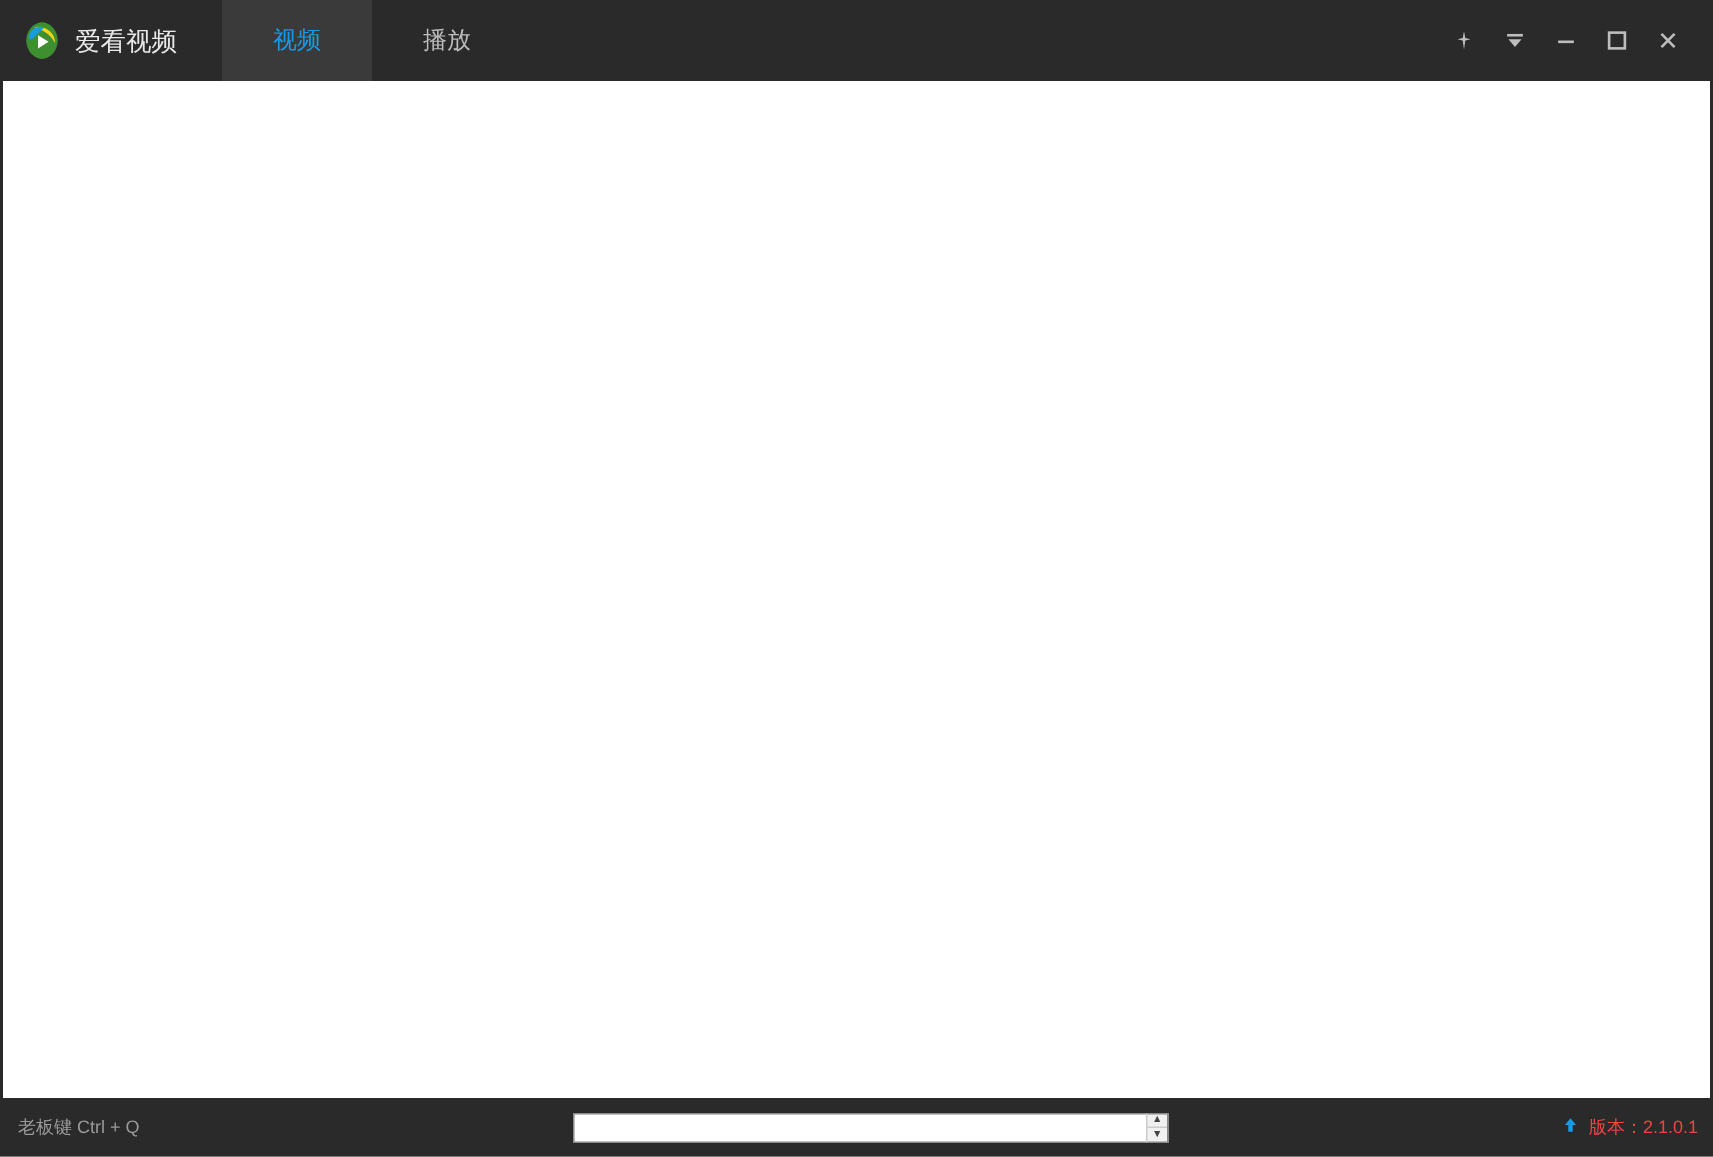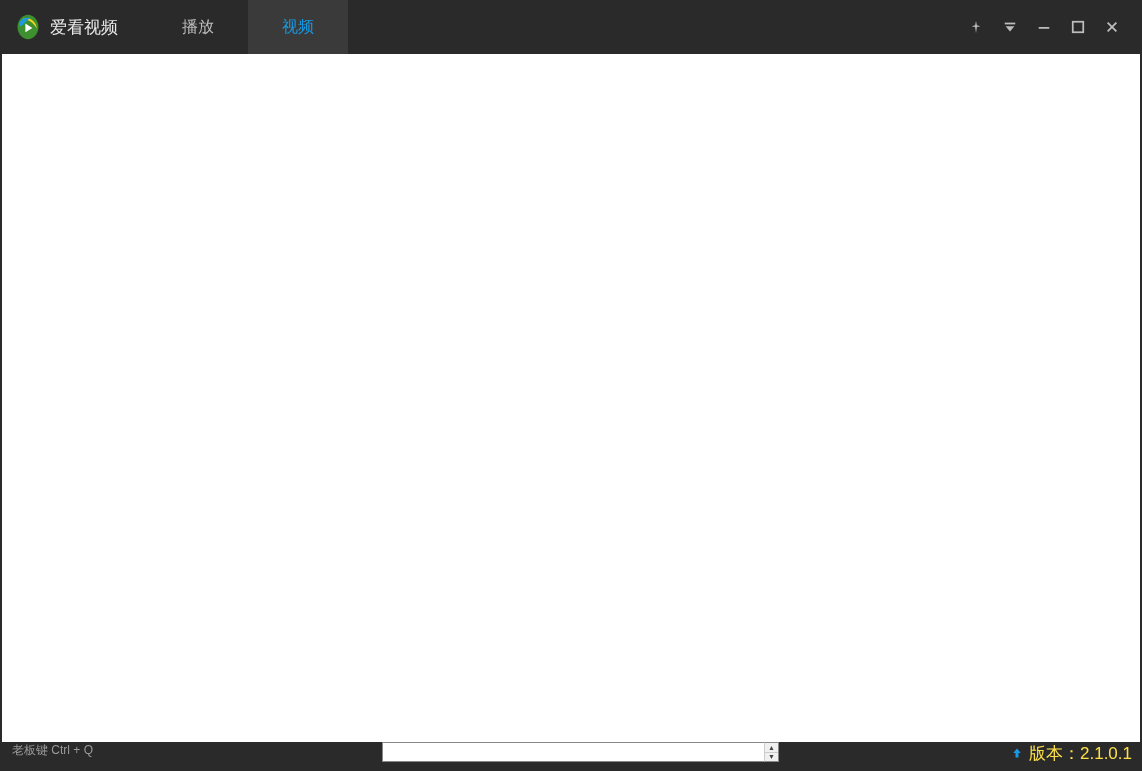--- a/index.html
+++ b/index.html
@@ -69,24 +69,24 @@
       cursor: pointer;
       color: #bdbdbd;
     }
     .win-btn svg { display: block; }
     .content {
       flex: 1;
       background: #fff;
       margin: 0 2px;
     }
     .statusbar {
-      height: 29px;
+      height: 39px;
       background: #2a2a2a;
       display: flex;
-      align-items: flex-start;
+      align-items: center;
       padding: 0 10px 0 12px;
       gap: 10px;
     }
     .status-left {
       color: #9a9a9a;
       font-size: 12px;
       white-space: nowrap;
       width: 360px;
     }
     .status-input-wrap {
@@ -123,46 +123,46 @@
       color: #444;
     }
     .spin-btn:first-child { border-bottom: 1px solid #ccc; }
     .status-right {
       margin-left: auto;
       display: flex;
       align-items: center;
       gap: 6px;
     }
     .version-label {
-      color: #fde047;
-      font-size: 17px;
+      color: #ef4444;
+      font-size: 12px;
     }
     .upload-icon { color: #189ae6; }
   </style>
 </head>
 <body>
 
 <div class="titlebar">
   <div class="logo-wrap">
     <span class="logo-icon">
       <svg viewBox="0 0 32 32" width="28" height="28">
         <path d="M16 2 C22 2 28 8 28 16 C28 24 22 30 16 30 C10 30 4 24 4 16 C4 8 10 2 16 2 Z" fill="#3d8f2f"></path>
         <path d="M10 6 C18 4 26 10 26 18 C22 10 16 8 10 6 Z" fill="#f5d31a"></path>
         <path d="M6 14 C6 8 12 4 18 6 C12 10 8 18 6 14 Z" fill="#1a9be0"></path>
         <polygon points="13,12 13,22 21,17" fill="#ffffff"></polygon>
       </svg>
     </span>
     <span class="app-title">爱看视频</span>
   </div>
   <div class="tabs">
+    <div class="tab active">
+      <span>视频</span>
+    </div>
     <div class="tab">
       <span>播放</span>
-    </div>
-    <div class="tab active">
-      <span>视频</span>
     </div>
   </div>
   <div class="spacer"></div>
   <div class="win-controls">
     <div class="win-btn">
       <svg width="14" height="14" viewBox="0 0 16 16">
           <path d="M8 1 L9 6 L13 7 L9 8 L8 15 L7 8 L3 7 L7 6 Z" fill="#bdbdbd"></path>
         </svg>
     </div>
     <div class="win-btn">

